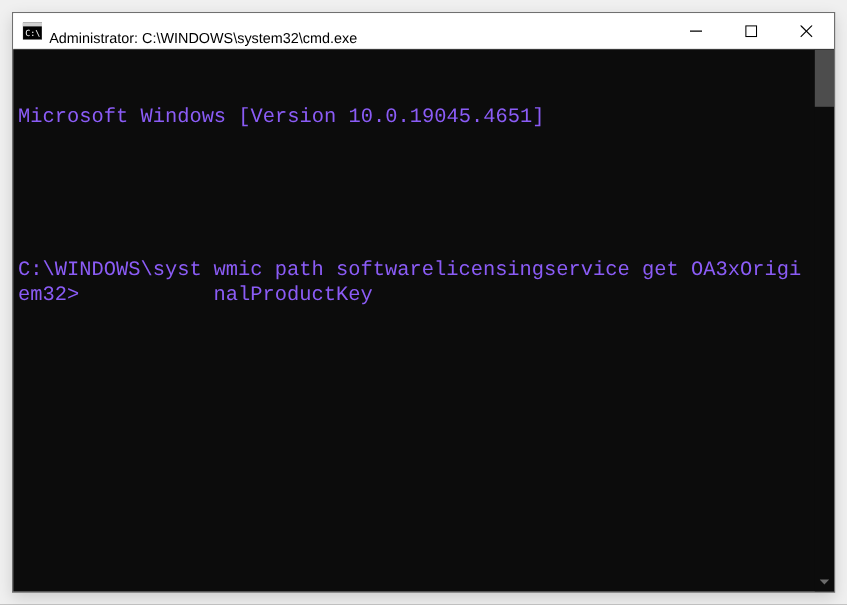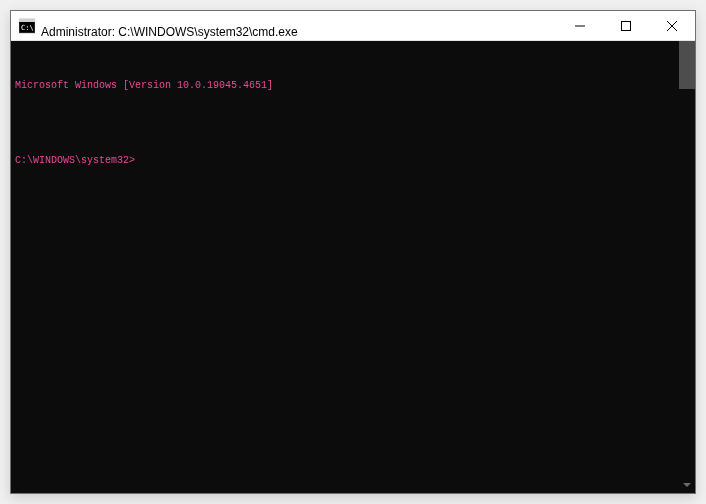--- a/index.html
+++ b/index.html
@@ -73,25 +73,25 @@
       height: 10px;
     }
     .terminal-area {
       flex: 1;
       display: flex;
       background: #0c0c0c;
       overflow: hidden;
     }
     .terminal-content {
       flex: 1;
-      padding: 14px 4px;
+      padding: 4px 4px;
       font-family: Consolas, "Courier New", monospace;
-      font-size: 10px;
+      font-size: 17px;
       line-height: 1.25;
-      color: #ec4899;
+      color: #8b5cf6;
       white-space: pre-wrap;
       word-break: break-all;
     }
     .terminal-line {
       display: block;
     }
     .blank-line {
       height: 1.25em;
     }
     .scrollbar {
@@ -148,21 +148,21 @@
             <line x1="0" y1="0" x2="10" y2="10" stroke="currentColor" stroke-width="1"></line>
             <line x1="10" y1="0" x2="0" y2="10" stroke="currentColor" stroke-width="1"></line>
           </svg>
       </div>
     </div>
   </div>
   <div class="terminal-area">
     <div class="terminal-content">
       <span class="terminal-line">Microsoft Windows [Version 10.0.19045.4651]</span>
       <div class="blank-line"></div>
-      <span class="prompt-row"><span>C:\WINDOWS\system32&gt;</span></span>
+      <span class="prompt-row"><span>C:\WINDOWS\system32&gt;</span><span>wmic path softwarelicensingservice get OA3xOriginalProductKey</span></span>
     </div>
     <div class="scrollbar">
       <div class="scroll-thumb"></div>
       <div class="scroll-arrow-bottom">
         <svg width="8" height="8" viewBox="0 0 8 8">
             <polygon points="0,2 8,2 4,6" fill="currentColor"></polygon>
           </svg>
       </div>
     </div>
   </div>

